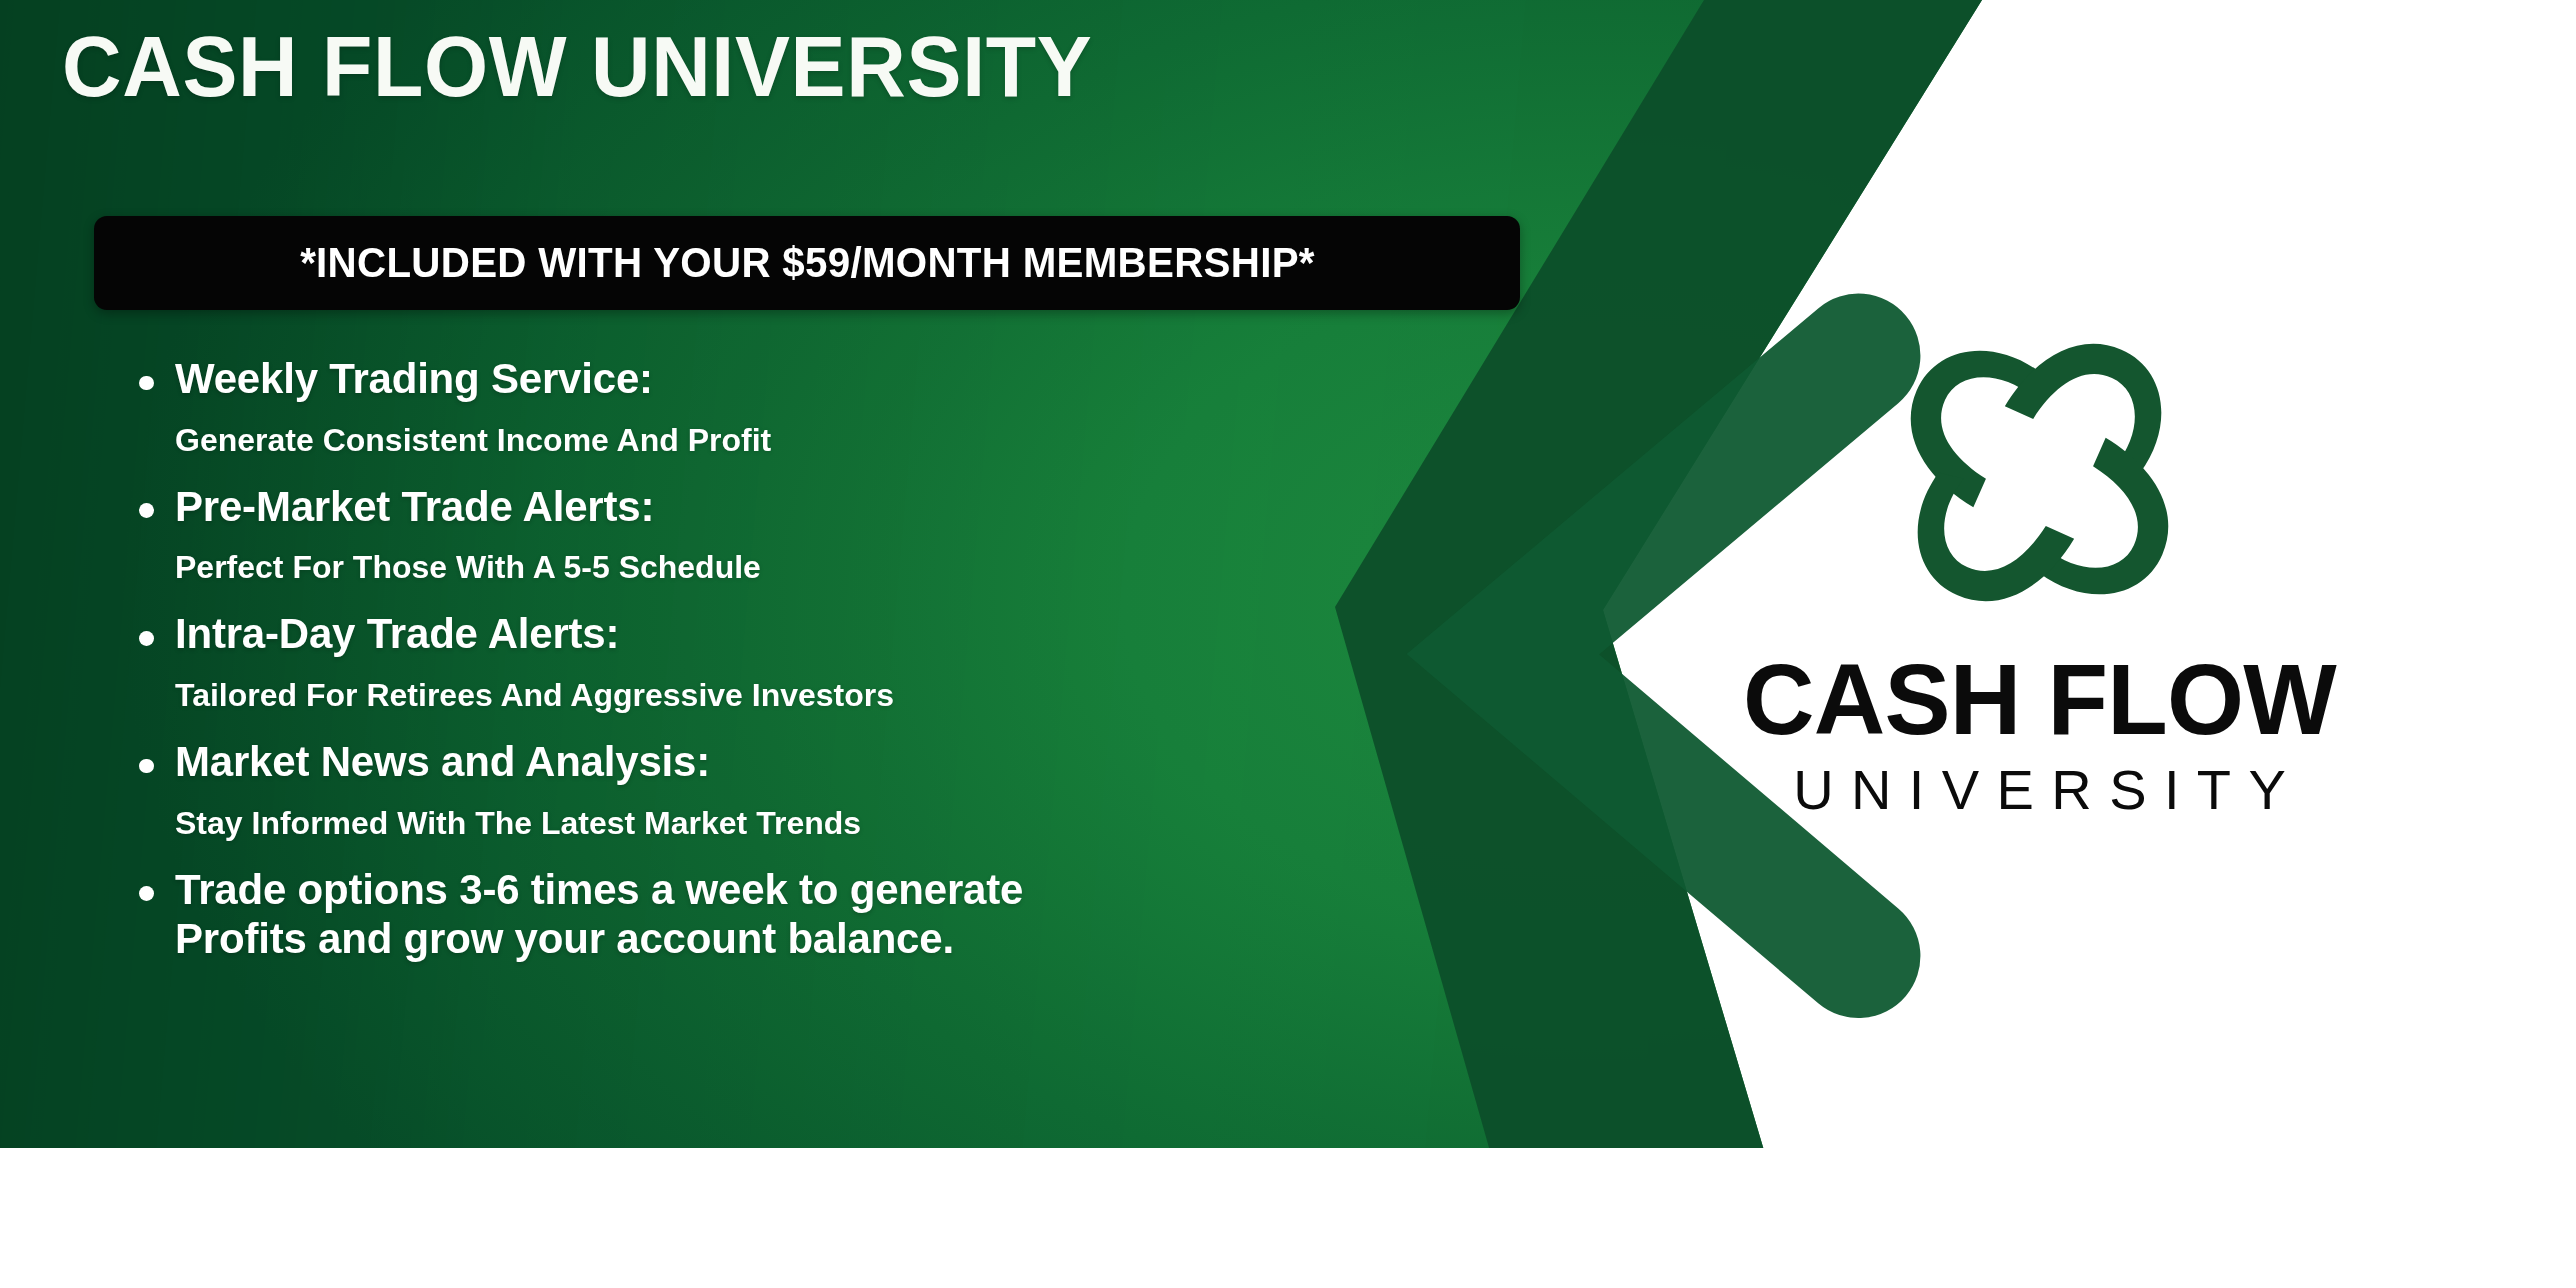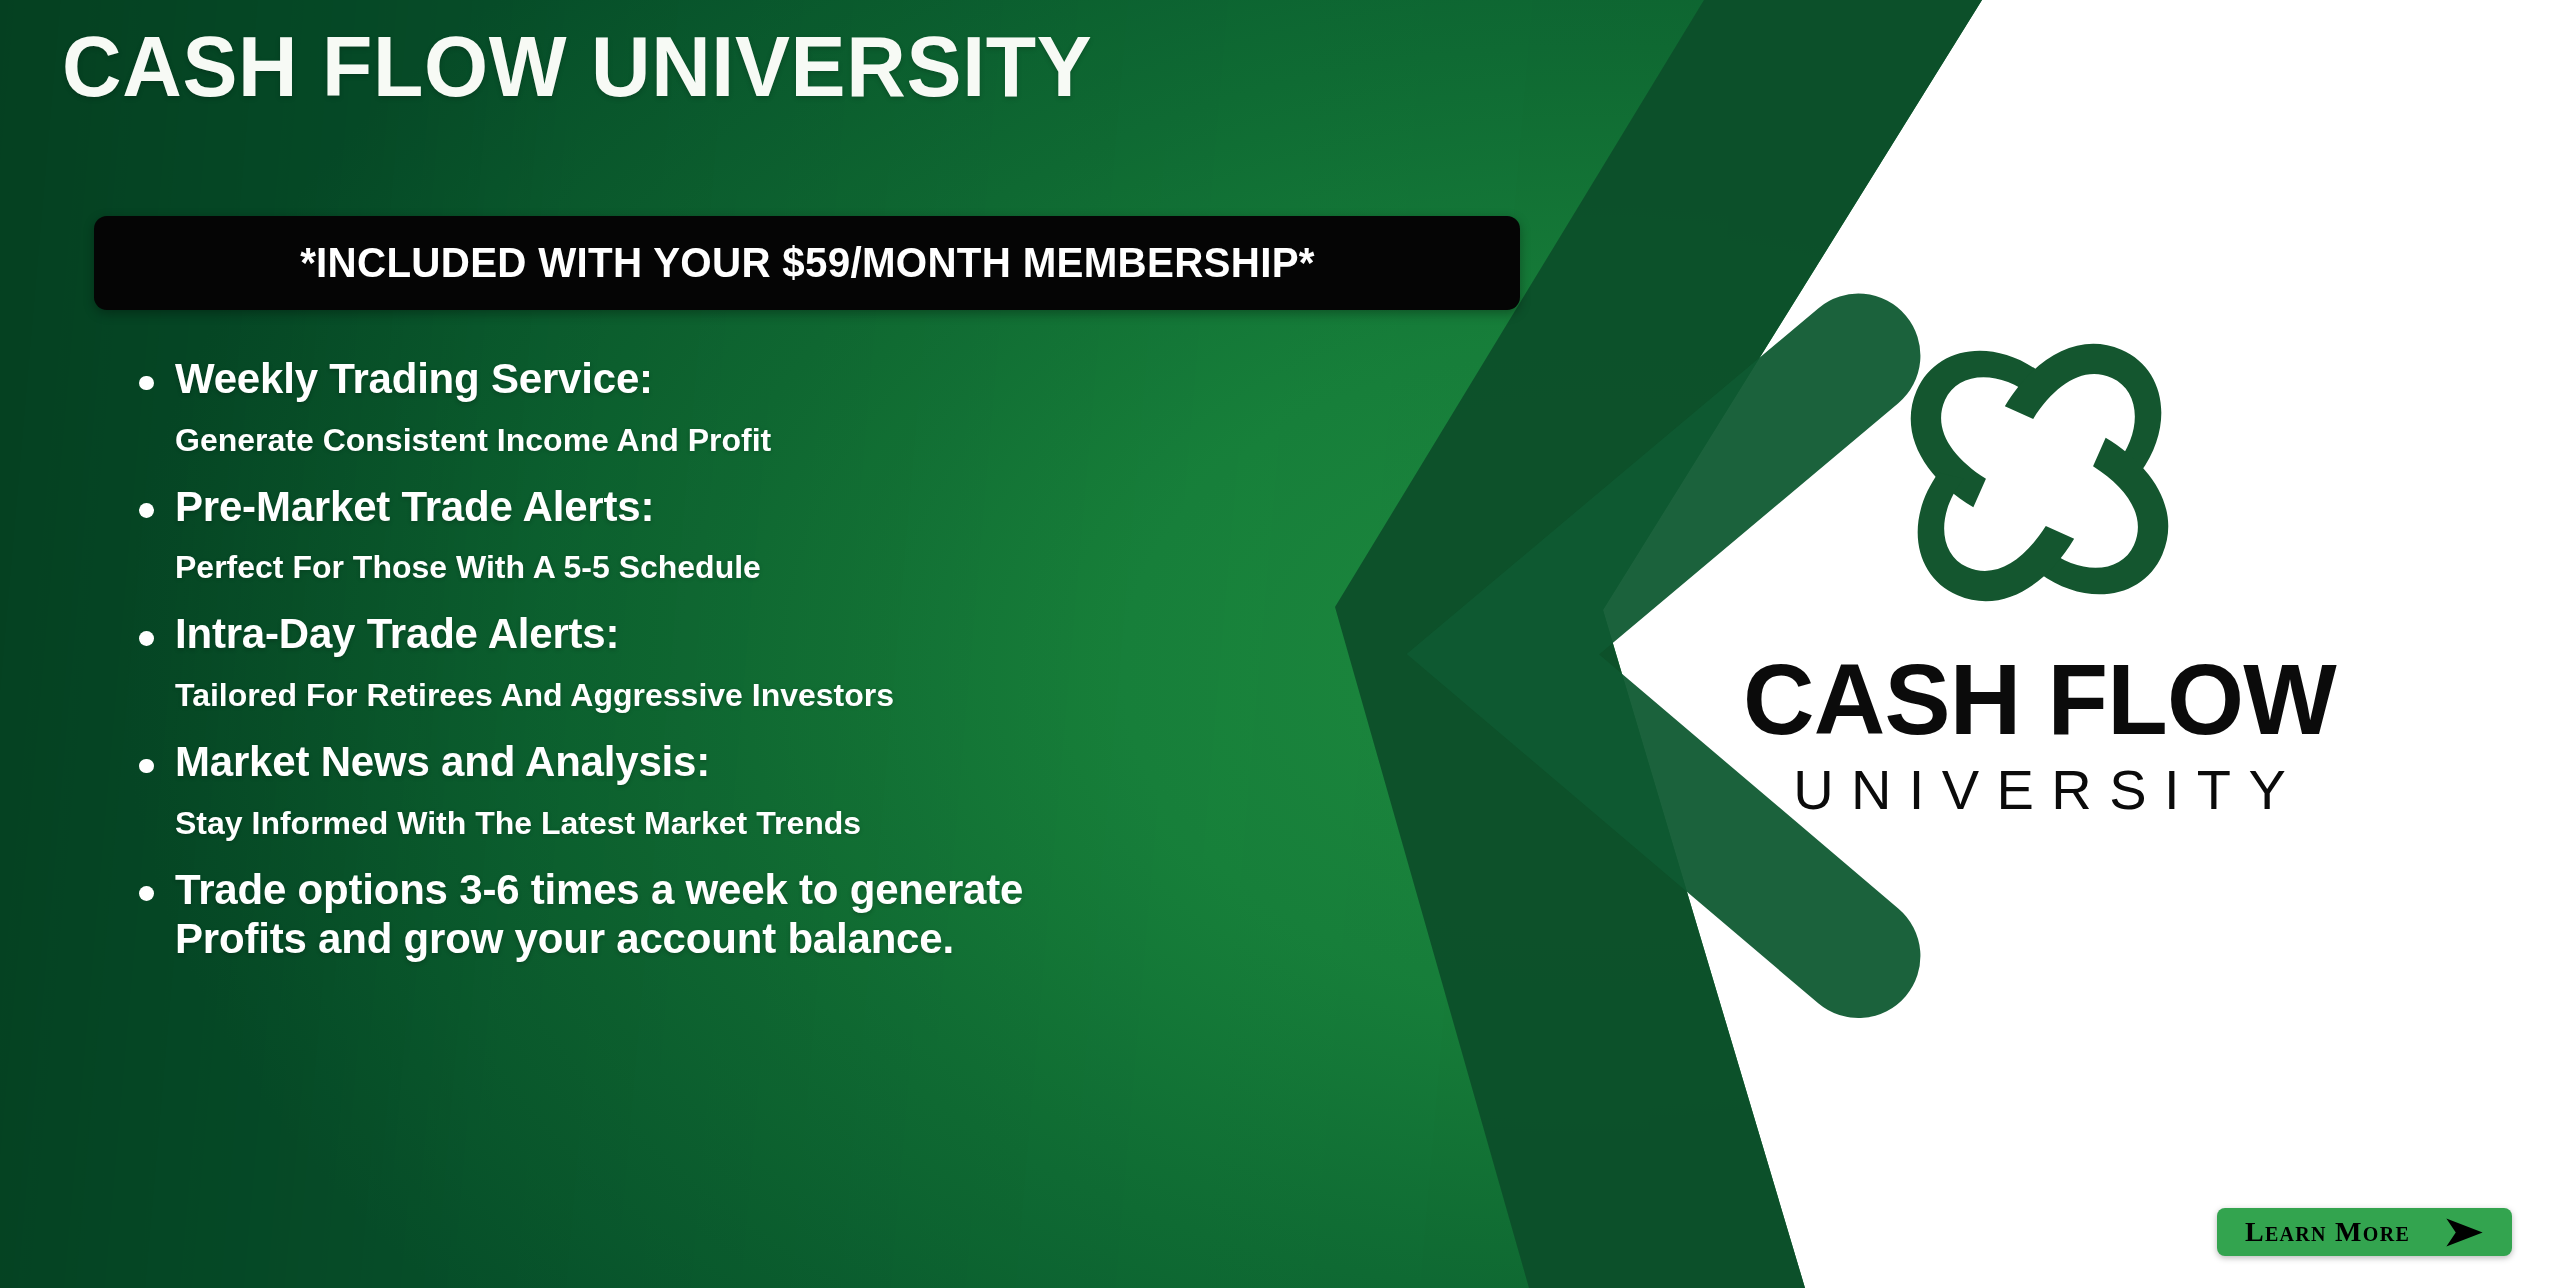--- a/index.html
+++ b/index.html
@@ -3,21 +3,21 @@
 <meta charset="utf-8">
 <style>
   html, body {
     margin: 0;
     padding: 0;
     background: #ffffff;
   }
   #banner {
     position: relative;
     width: 2576px;
-    height: 1288px;
+    height: 1148px;
     overflow: hidden;
     font-family: "Liberation Sans", sans-serif;
     background: #ef4444;
   }
 
   
   .bg-base {
     position: absolute;
     inset: 0;
     background:

